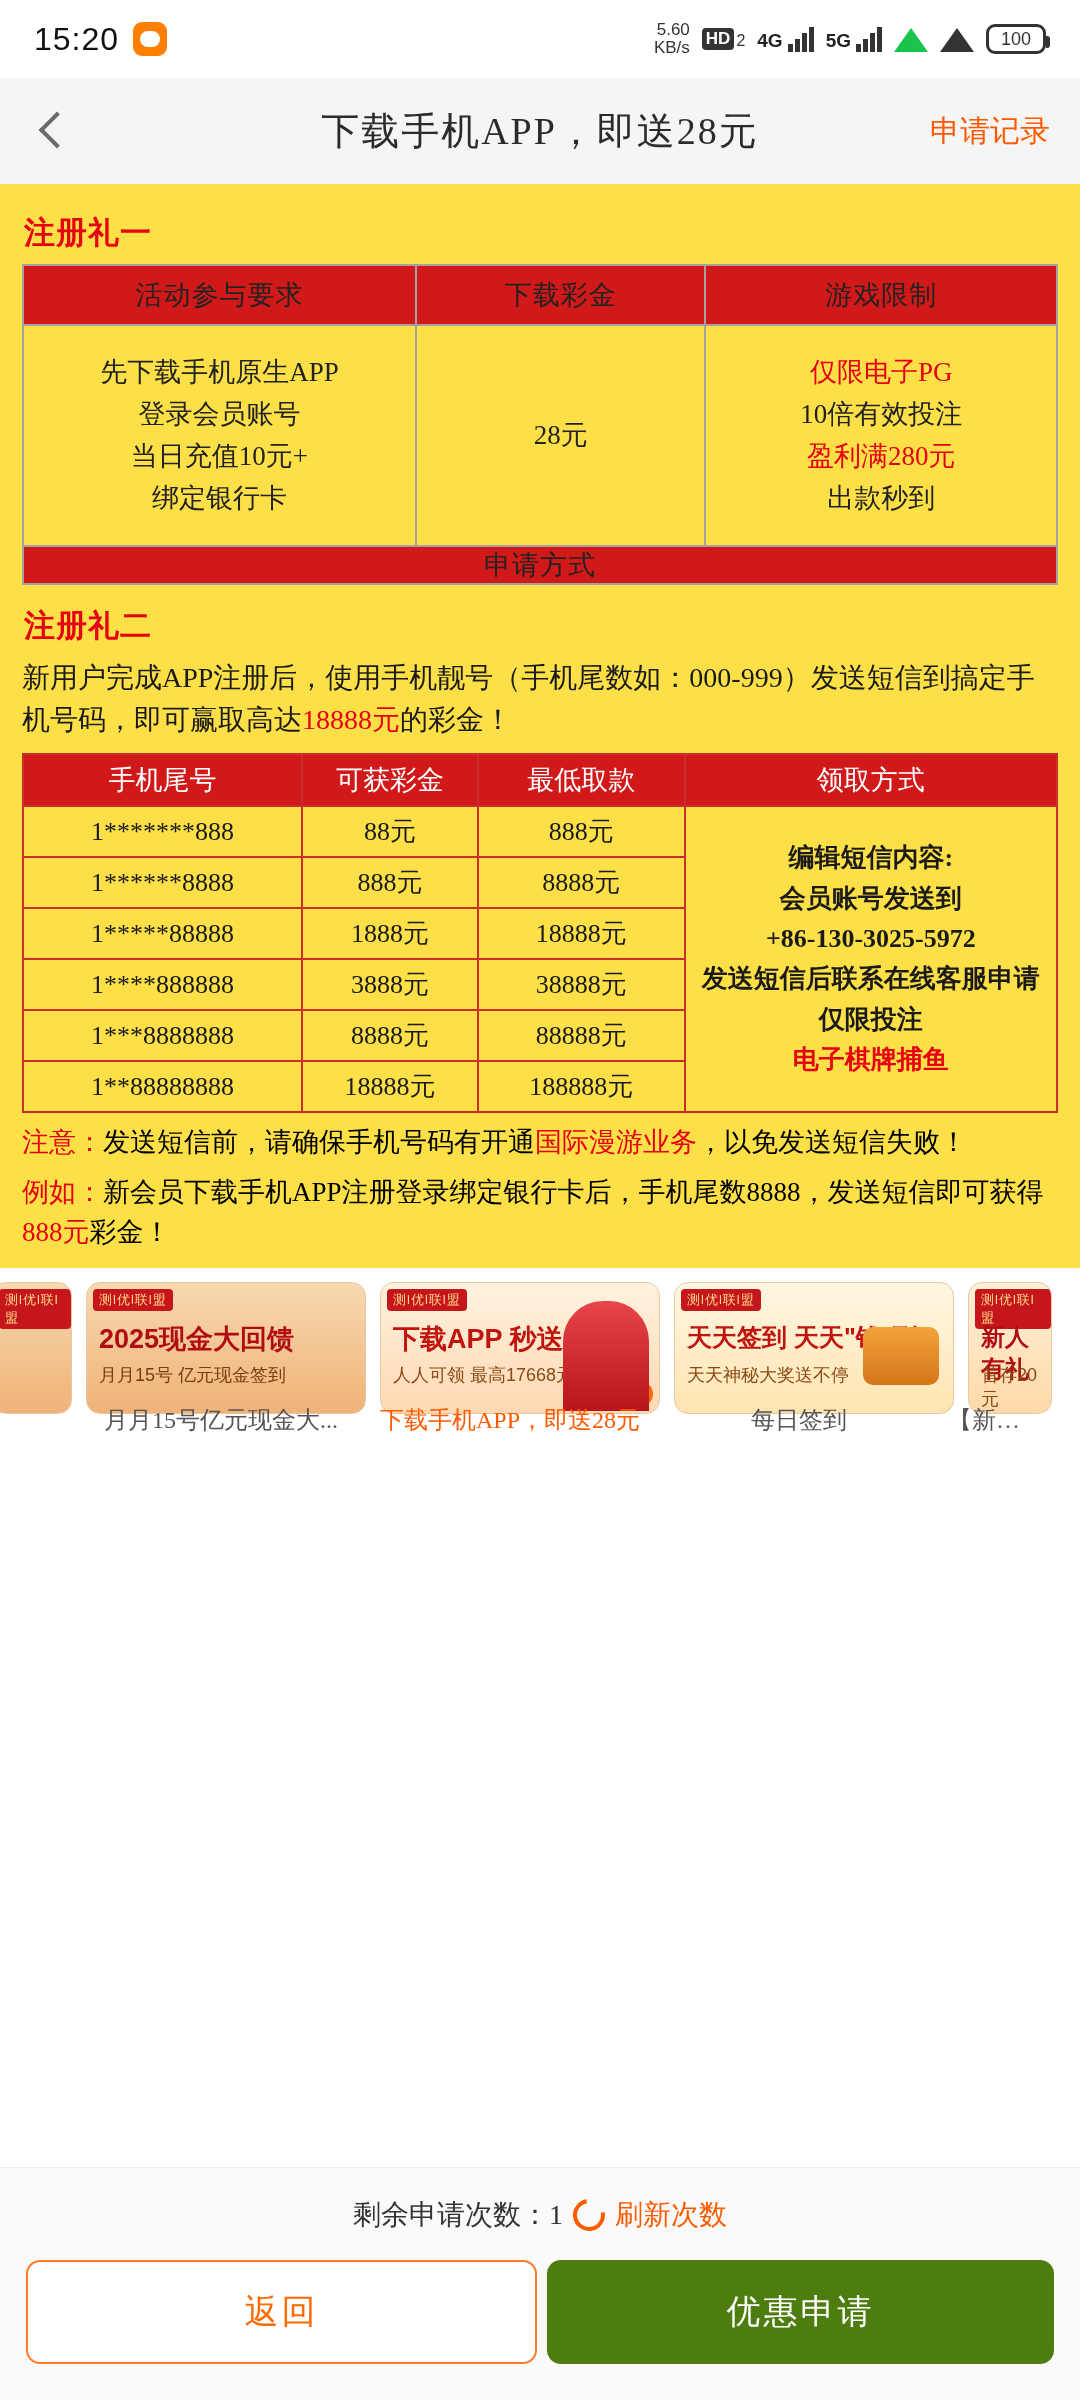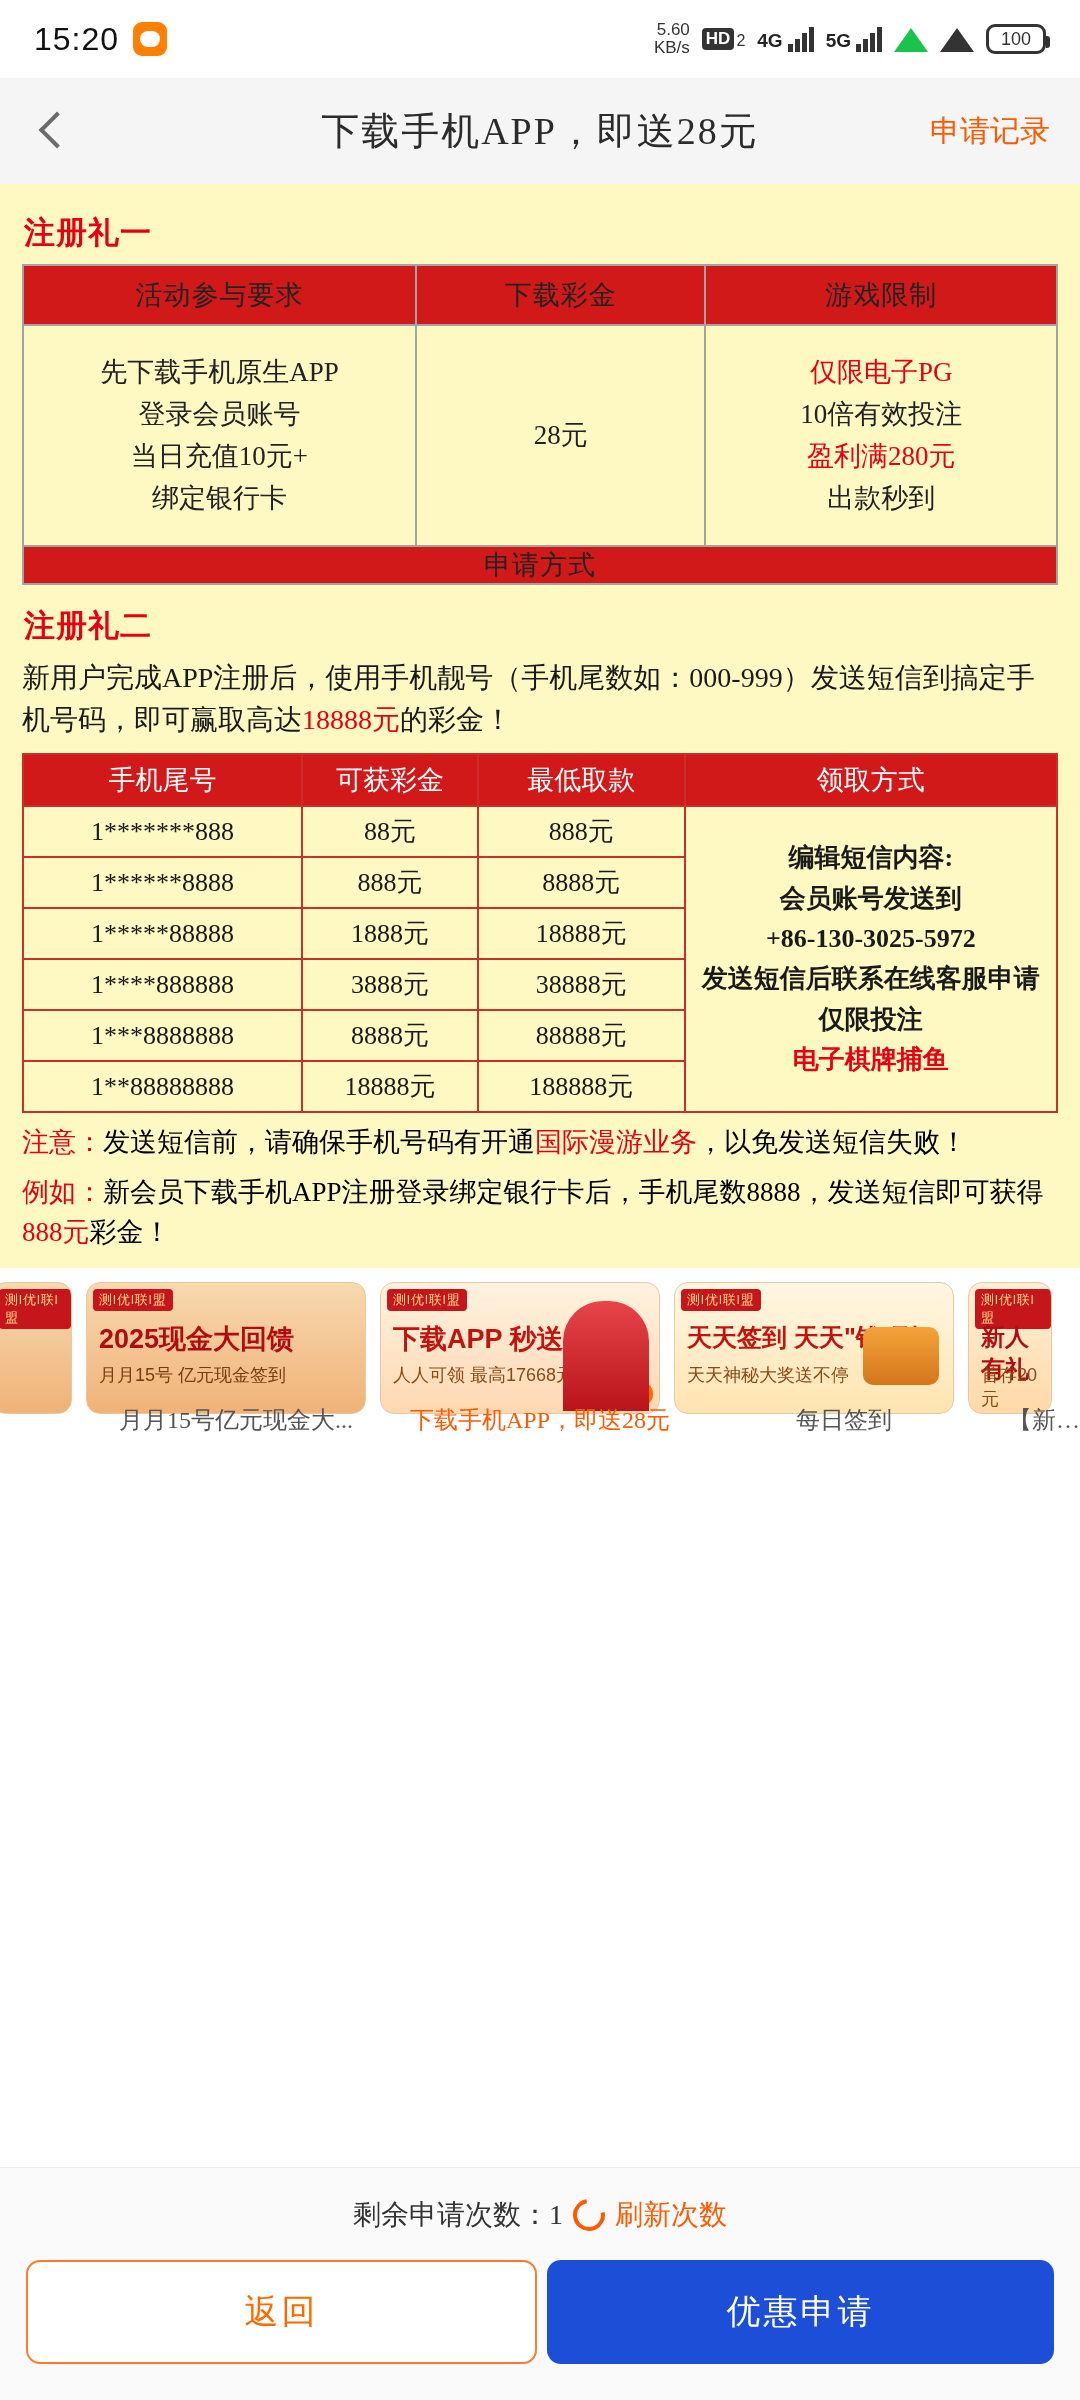--- a/index.html
+++ b/index.html
@@ -97,21 +97,21 @@
     margin-left: auto; color: #ff5a00; font-size: 30px; z-index: 2;
     font-family: "Liberation Serif", serif;
   }
 
   
   .content {
     position: absolute;
     top: 184px; left: 0; right: 0;
     height: 1084px;
     overflow: hidden;
-    background: #fef9c3;
+    background: #fde047;
     padding: 18px 22px 0 22px;
     font-family: "Liberation Serif", serif;
   }
   .sec-title {
     color: #e60012; font-size: 31px; font-weight: bold;
     margin: 10px 0 10px 2px; letter-spacing: 1px;
   }
 
   table.grid {
     width: 100%; border-collapse: collapse;
@@ -200,21 +200,21 @@
   .p4 .ln1 { color: #b00d12; font-size: 24px; }
   .p4 .ln2 { color: #8a4a16; }
   .promo .check {
     position: absolute; right: 6px; bottom: 6px;
     width: 26px; height: 26px; border-radius: 50%;
     background: #ff6a00; color: #fff; font-size: 17px;
     display: flex; align-items: center; justify-content: center;
   }
   .promo-captions {
     position: absolute; top: 1404px; left: 0; right: 0;
-    display: flex; gap: 24px; padding: 0 6px;
+    display: flex; gap: 9px; padding: 0 6px;
     font-size: 24px; color: #555;
     font-family: "Liberation Serif", serif;
   }
   .cap { flex: 0 0 auto; width: 280px; text-align: center; white-space: nowrap; overflow: hidden; text-overflow: ellipsis; }
   .cap.partial-left { width: 80px; margin-left: -14px; }
   .cap.partial-right { width: 84px; }
   .cap.active { color: #ff5a00; }
 
   
   .bottom-wrap {
@@ -238,21 +238,21 @@
   .btn-row {
     display: flex; gap: 10px; padding: 16px 26px 36px;
   }
   .btn {
     flex: 1; height: 104px; border-radius: 14px;
     display: flex; align-items: center; justify-content: center;
     font-size: 34px; letter-spacing: 3px;
     font-family: "Liberation Serif", serif;
   }
   .btn-back { border: 2px solid #ff7a2a; color: #ff6a00; background: #fff; }
-  .btn-apply { background: #1d4ed8; color: #fff; }
+  .btn-apply { background: #4d7c0f; color: #fff; }
 </style>
 </head>
 <body>
 
 <div class="statusbar">
   <div class="status-left">
     <span class="clock">15:20</span>
     <span class="weibo-badge"></span>
   </div>
   <div class="status-right">

